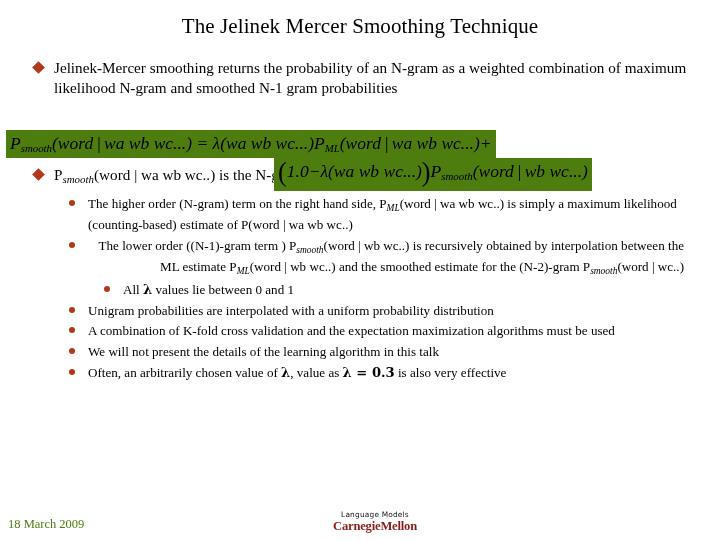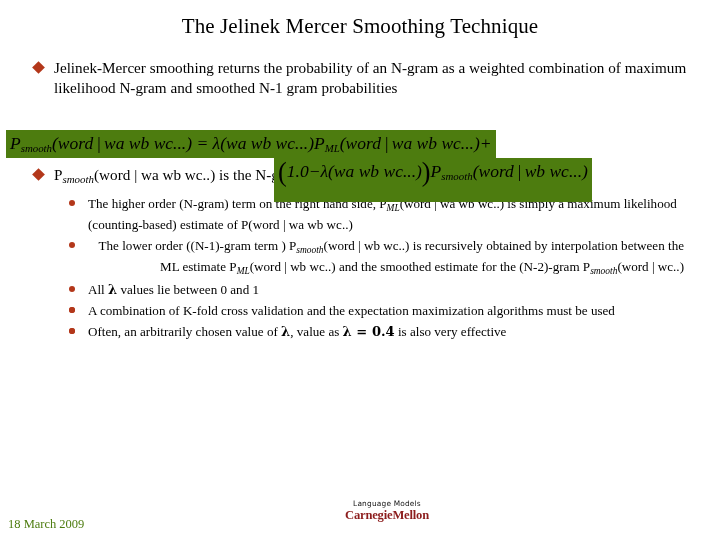--- a/index.html
+++ b/index.html
@@ -101,21 +101,21 @@
     height: 28px;
   }
   #formula .frow-1 {
     top: 0;
     left: 0;
     padding: 0 4px 0 4px;
   }
   #formula .frow-2 {
     top: 28px;
     left: 268px;
-    padding: 0 4px 16px 4px;
+    padding: 0 4px 5px 4px;
     text-align: right;
   }
   #formula .fsub {
     font-size: 0.62em;
     vertical-align: -0.32em;
     font-style: italic;
   }
   #formula .big-paren {
     font-size: 1.5em;
     font-style: normal;
@@ -128,24 +128,23 @@
     position: absolute;
     left: 8px;
     bottom: 8px;
     font-size: 12.5px;
     line-height: 15px;
     color: #4d7c0f;
   }
   #logo {
     position: absolute;
     left: 325px;
-    bottom: 18px;
+    bottom: 7px;
     width: 100px;
     text-align: center;
-    margin-left: 12px;
   }
   #logo .logo-top {
     font-family: "DejaVu Sans", sans-serif;
     font-size: 7.4px;
     line-height: 8.6px;
     color: #111;
     letter-spacing: 0.2px;
   }
   #logo .logo-bottom {
     font-family: "Liberation Serif", serif;
@@ -182,42 +181,44 @@
     <div class="lvl2" style="margin-bottom:3px;">
       <span class="bullet-dot"></span>
       <span>The higher order (N-gram) term on the right hand side, P</span><span class="sub">ML</span><span>(word | wa wb wc..) is simply a maximum likelihood (counting-based) estimate of P(word | wa wb wc..)</span>
     </div>
 
     <div class="lvl2" style="margin-bottom:1px;text-align:right;">
       <span class="bullet-dot"></span>
       <span>The lower order ((N-1)-gram term ) P</span><span class="sub">smooth</span><span>(word | wb wc..) is recursively obtained by interpolation between the ML estimate P</span><span class="sub">ML</span><span>(word | wb wc..) and the smoothed estimate for the (N-2)-gram P</span><span class="sub">smooth</span><span>(word | wc..)</span>
     </div>
 
+    <div class="lvl2" style="margin-bottom:3px;margin-left:35px;">
+      <span class="bullet-dot"></span>
+      <span>All </span><span class="lam">λ</span><span> values lie between 0 and 1</span>
+    </div>
+
     <div class="lvl2" style="margin-bottom:3px;">
       <span class="bullet-dot"></span>
-      <span>All </span><span class="lam">λ</span><span> values lie between 0 and 1</span>
-    </div>
-
-    <div class="lvl2" style="margin-bottom:3px;">
-      <span class="bullet-dot"></span>
+      <span>Unigram probabilities are interpolated with a uniform probability distribution</span>
     </div>
 
 
     <div class="lvl2" style="margin-bottom:4px;">
       <span class="bullet-dot"></span>
       <span>A combination of K-fold cross validation and the expectation maximization algorithms must be used</span>
     </div>
 
     <div class="lvl2" style="margin-bottom:4px;">
       <span class="bullet-dot"></span>
+      <span>We will not present the details of the learning algorithm in this talk</span>
     </div>
 
     <div class="lvl2">
       <span class="bullet-dot"></span>
-      <span>Often, an arbitrarily chosen value of </span><span class="lam">λ</span><span>, value as </span><span class="lam">λ</span><span class="lam"> = 0.4</span><span> is also very effective</span>
+      <span>Often, an arbitrarily chosen value of </span><span class="lam">λ</span><span>, value as </span><span class="lam">λ</span><span class="lam"> = 0.3</span><span> is also very effective</span>
     </div>
 
   </div>
 
   <div id="formula">
     <div class="frow frow-1">
       <span>P</span><span class="fsub">smooth</span><span>(word</span><span class="bar">|</span><span>wa wb wc...)</span>&nbsp;<span>=</span>&nbsp;<span>λ</span><span>(wa wb wc...)</span><span>P</span><span class="fsub">ML</span><span>(word</span><span class="bar">|</span><span>wa wb wc...)</span><span>+</span>
     </div>
     <div class="frow frow-2">
       <span class="big-paren">(</span><span>1.0</span><span>−</span><span>λ</span><span>(wa wb wc...)</span><span class="big-paren">)</span><span>P</span><span class="fsub">smooth</span><span>(word</span><span class="bar">|</span><span>wb wc...)</span>

